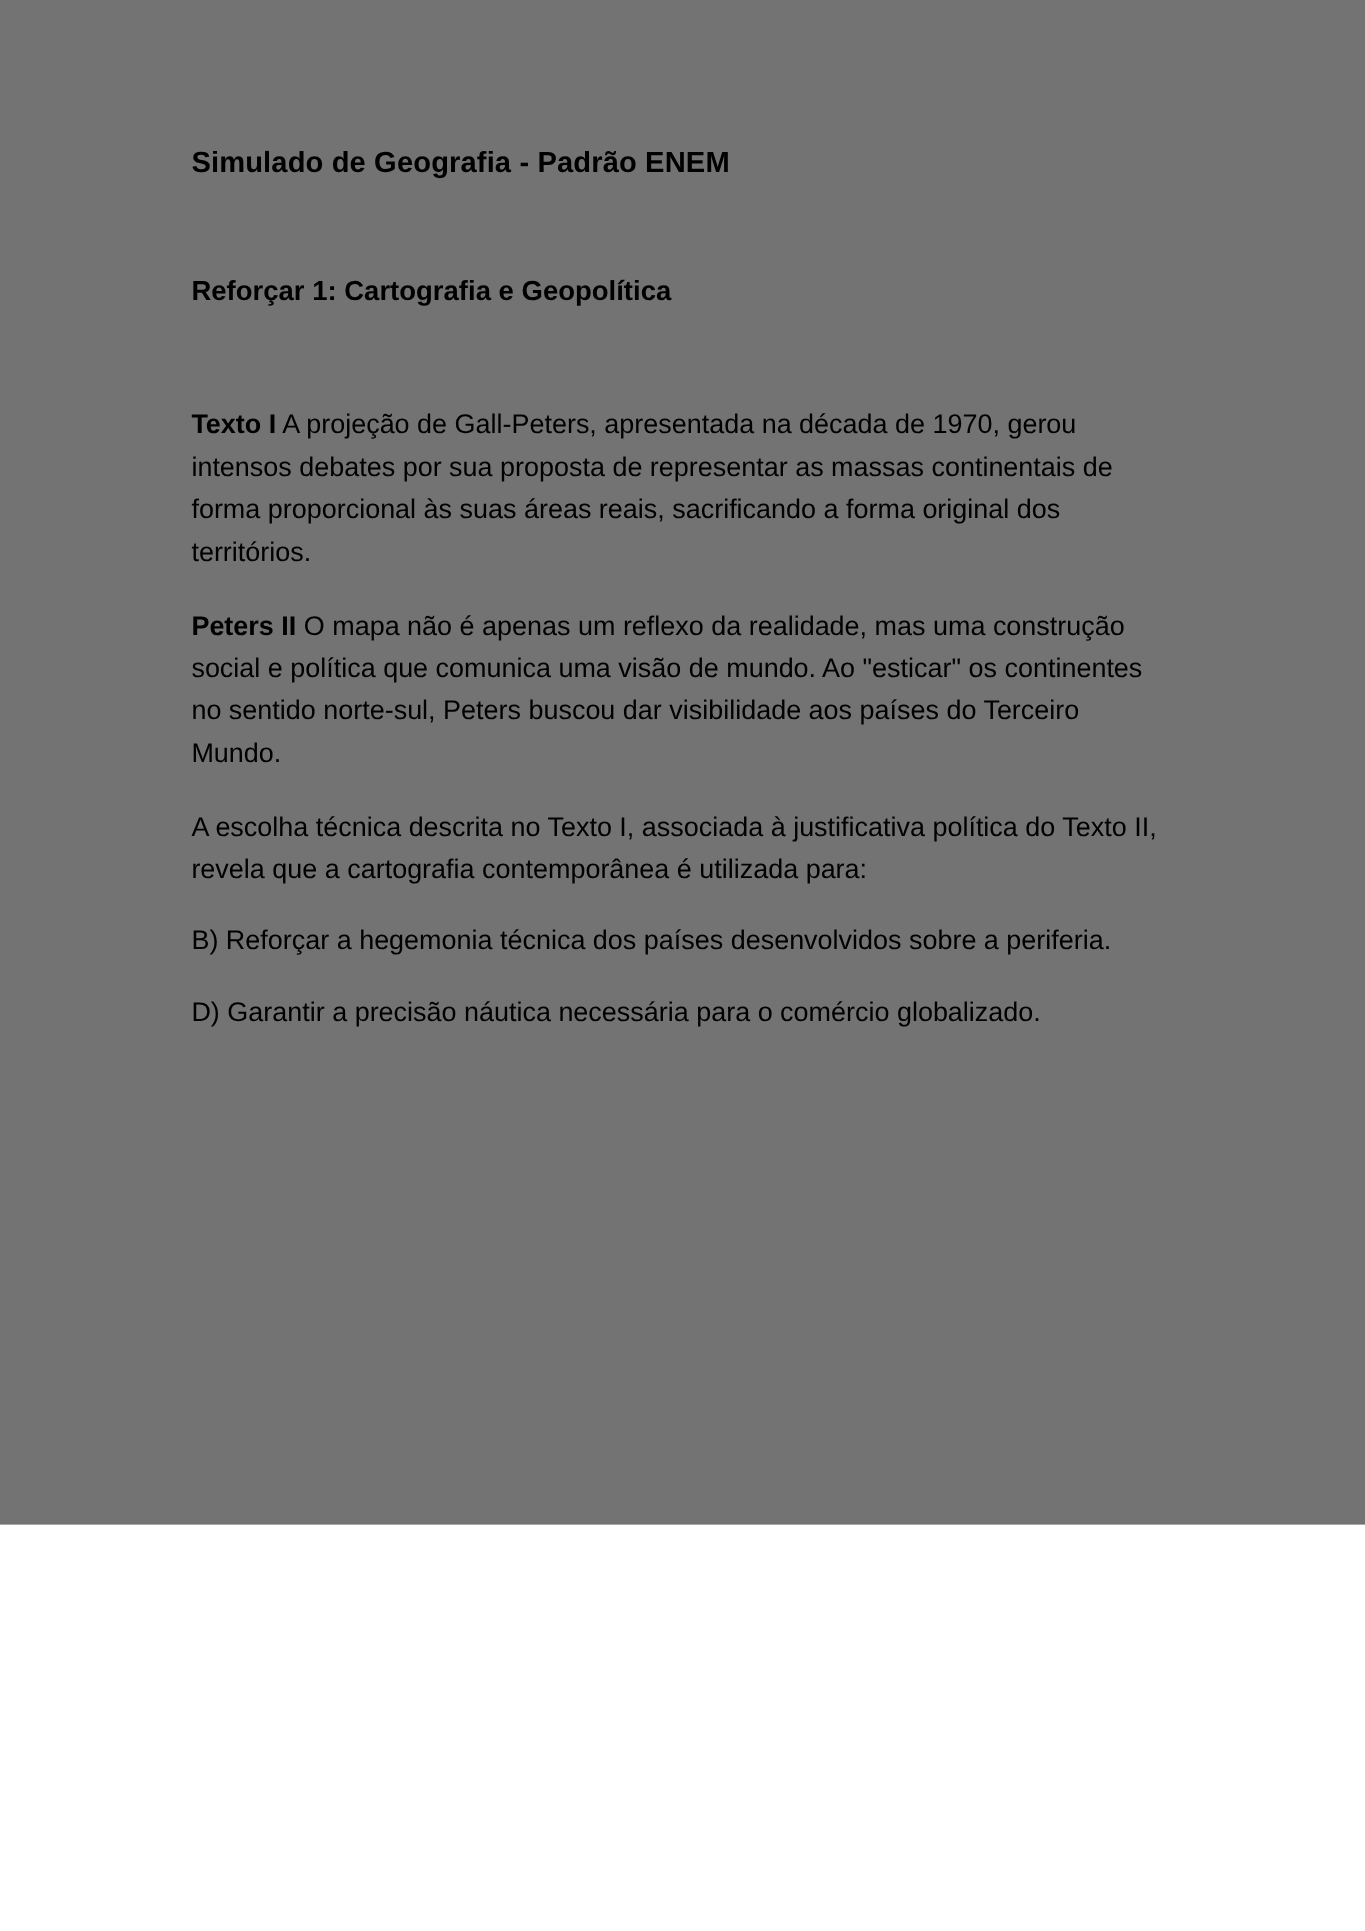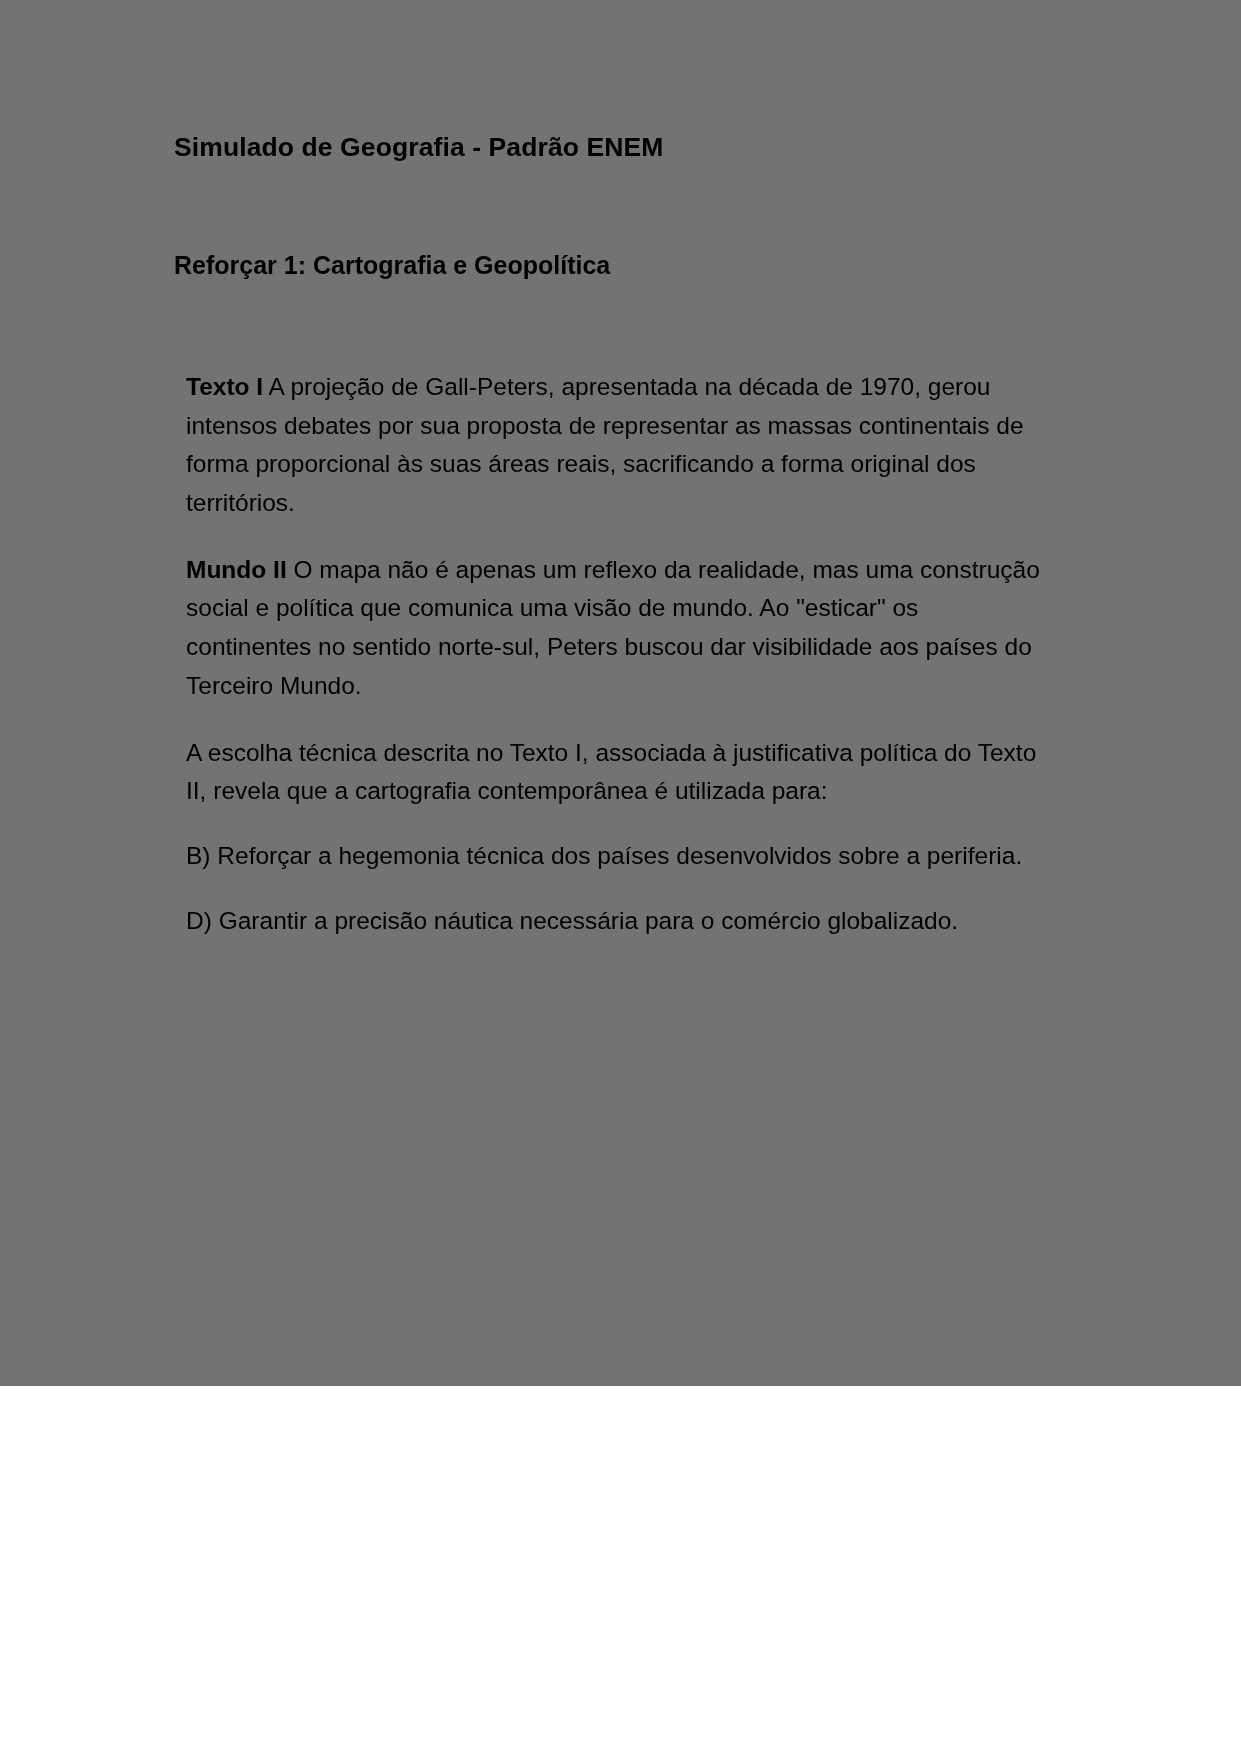--- a/index.html
+++ b/index.html
@@ -39,21 +39,21 @@
   }
   .section-title {
     font-size: 25px;
     font-weight: bold;
     margin: 85px 0 0 0;
     line-height: 1.3;
   }
   .para {
     font-size: 24.5px;
     line-height: 1.58;
-    margin: 12px;
+    margin: 0;
     text-align: left;
   }
   .para-first {
     margin-top: 86px;
   }
   .para-block-gap {
     margin-top: 28px;
   }
   .alt-first {
     margin-top: 74px;
@@ -98,21 +98,21 @@
 <div class="page">
 
   <div class="content">
 
     <h1 class="doc-title">Simulado de Geografia - Padrão ENEM</h1>
 
     <h2 class="section-title">Reforçar 1: Cartografia e Geopolítica</h2>
 
     <p class="para para-first"><span class="lbl">Texto I</span><span> A projeção de Gall-Peters, apresentada na década de 1970, gerou intensos debates por sua proposta de representar as massas continentais de forma proporcional às suas áreas reais, sacrificando a forma original dos territórios.</span></p>
 
-    <p class="para para-block-gap"><span class="lbl">Mundo II</span><span> O mapa não é apenas um reflexo da realidade, mas uma construção social e política que comunica uma visão de mundo. Ao "esticar" os continentes no sentido norte-sul, Peters buscou dar visibilidade aos países do Terceiro Mundo.</span></p>
+    <p class="para para-block-gap"><span class="lbl">Peters II</span><span> O mapa não é apenas um reflexo da realidade, mas uma construção social e política que comunica uma visão de mundo. Ao "esticar" os continentes no sentido norte-sul, Peters buscou dar visibilidade aos países do Terceiro Mundo.</span></p>
 
     <p class="para para-block-gap">A escolha técnica descrita no Texto I, associada à justificativa política do Texto II, revela que a cartografia contemporânea é utilizada para:</p>
 
     <p class="para alt">B) Reforçar a hegemonia técnica dos países desenvolvidos sobre a periferia.</p>
     <p class="para alt">D) Garantir a precisão náutica necessária para o comércio globalizado.</p>
 
   </div>
 
   <div class="watermark">
     <span class="wm-badge">

